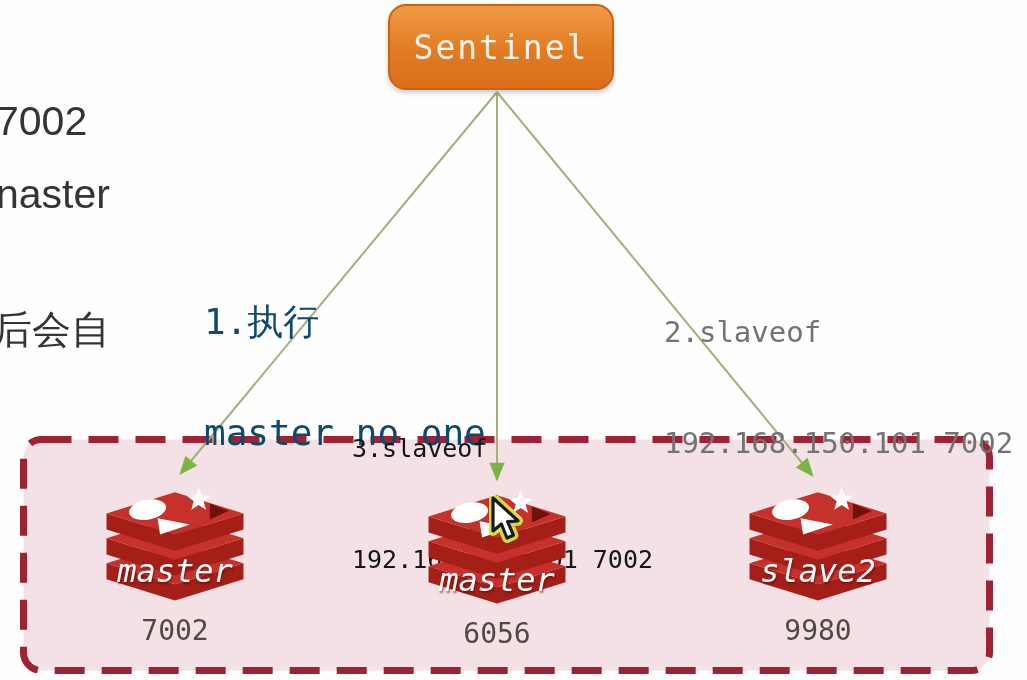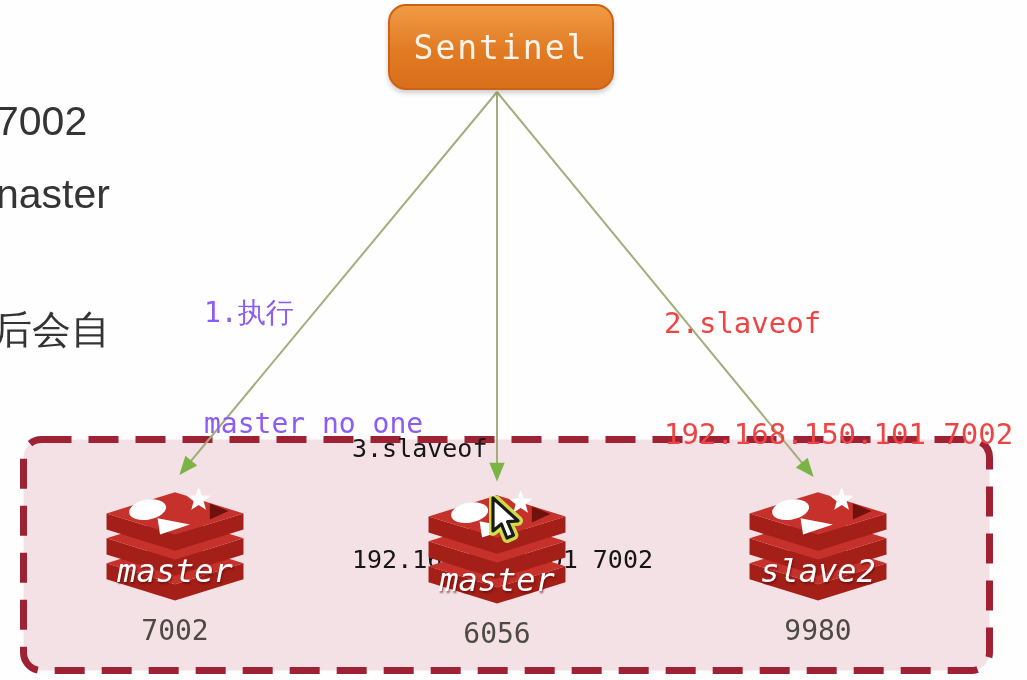--- a/index.html
+++ b/index.html
@@ -42,22 +42,22 @@
     font-size: 33px;
     letter-spacing: 2px;
   }
 
   
   .arrow-label {
     font-family: "DejaVu Sans Mono", monospace;
     line-height: 37px;
     white-space: pre;
   }
-  #arrow-label-1 { left: 204px; top: 220px; font-size: 28px; color: #8b5cf6; }
-  #arrow-label-2 { left: 664px; top: 231px; font-size: 29px; color: #ef4444; }
+  #arrow-label-1 { left: 204px; top: 229px; font-size: 36px; color: #0c4a6e; }
+  #arrow-label-2 { left: 664px; top: 240px; font-size: 29px; color: #737373; }
   #arrow-label-3 { left: 352px; top: 356px; font-size: 25px; color: #161616; }
 
   
   #cluster-box { left: 18px; top: 432px; }
 
   
   .node { position: absolute; width: 150px; height: 170px; }
   #node-1 { left: 100px; top: 486px; }
   #node-2 { left: 422px; top: 489px; }
   #node-3 { left: 743px; top: 486px; }

